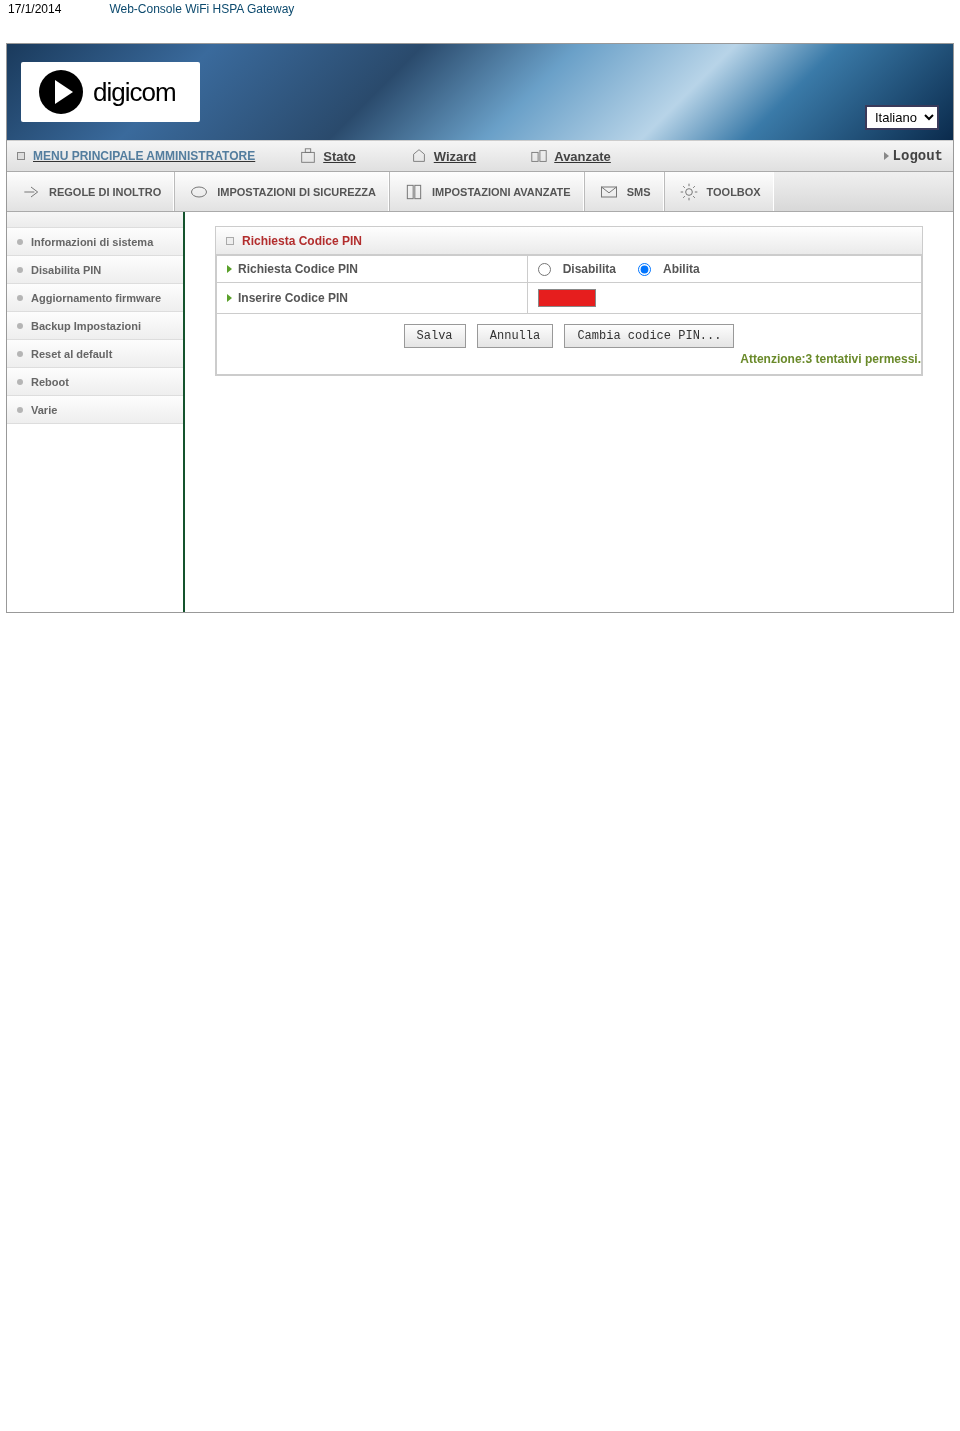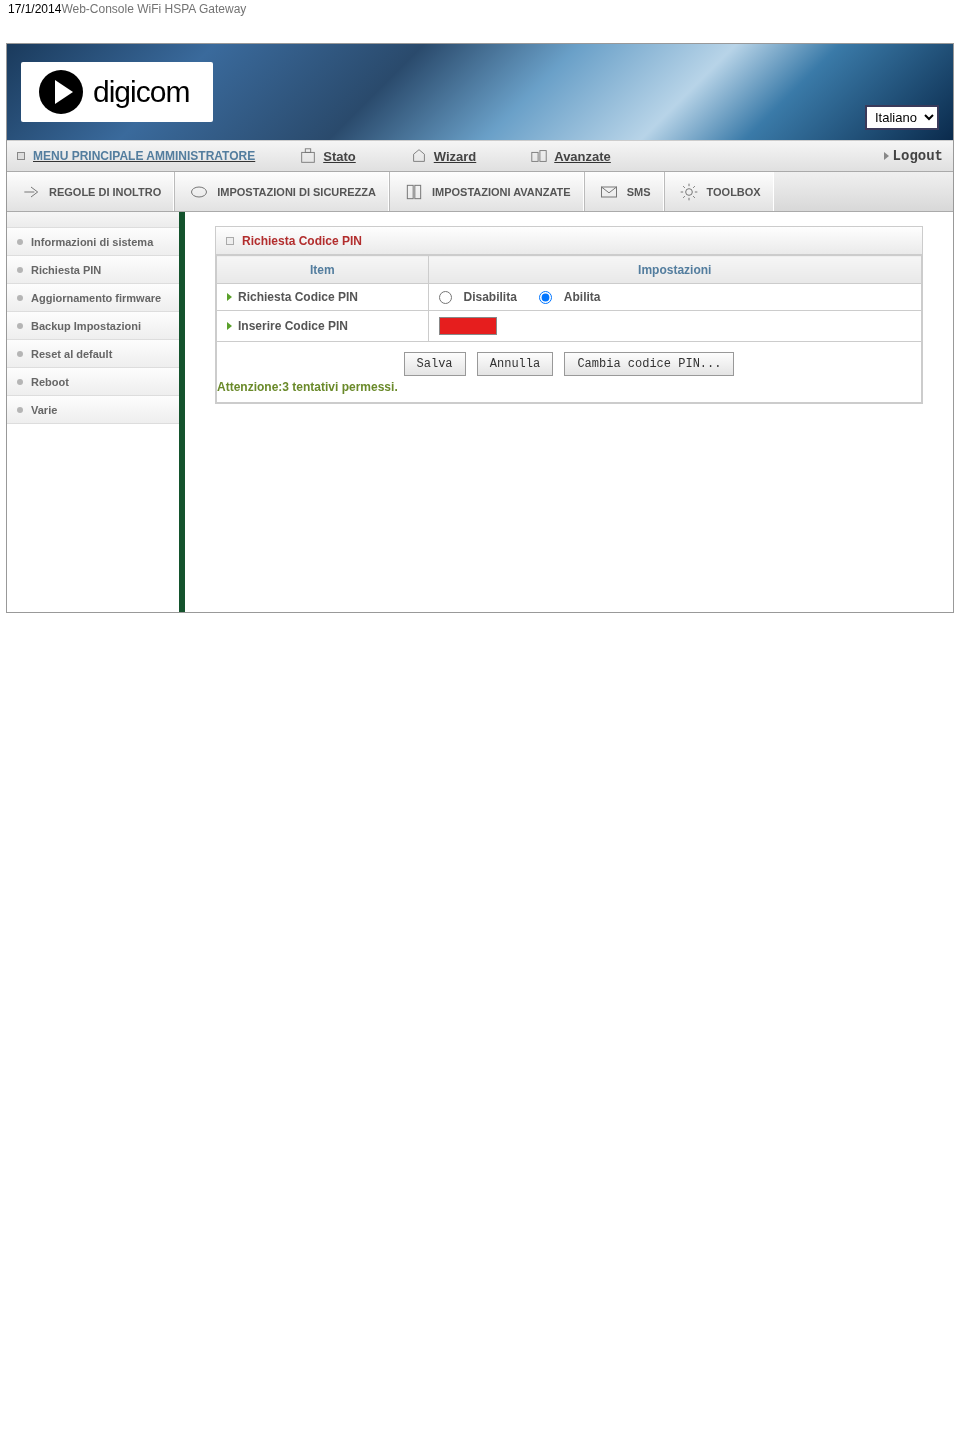--- a/index.html
+++ b/index.html
@@ -1,20 +1,20 @@
 <!DOCTYPE html>
 <html><head>
 <meta charset="utf-8">
 <style>
   * { box-sizing: border-box; margin: 0; padding: 0; }
   body { font-family: Arial, sans-serif; font-size: 12px; color: #333; background: #fff; }
   
   .top-header { display: flex; justify-content: flex-start; padding: 2px 8px; font-size: 12px; }
   .top-left { color: #000; }
-  .top-right { color: #737373; }
+  .top-right { color: #0c4a6e; margin-left: 48px; }
   
   .main-wrap { margin: 25px 6px 0 6px; border: 1px solid #999; }
   
   .banner {
     height: 96px;
     background: linear-gradient(135deg, #1a3a5c 0%, #3a6a9c 20%, #2a4a6c 40%, #6aa0c8 55%, #b8d4e8 70%, #3a7aa8 80%, #0a2a4c 100%);
     position: relative;
     display: flex;
     align-items: center;
     justify-content: space-between;
@@ -24,21 +24,21 @@
   .logo-circle {
     width: 44px; height: 44px; background: #000; border-radius: 50%;
     display: flex; align-items: center; justify-content: center; margin-right: 10px;
     position: relative;
   }
   .logo-circle::before {
     content: ''; position: absolute; width: 0; height: 0;
     border-top: 12px solid transparent; border-bottom: 12px solid transparent;
     border-left: 18px solid #fff; left: 16px;
   }
-  .logo-text { font-size: 30px; font-weight: normal; color: #000; letter-spacing: -1px; }
+  .logo-text { font-size: 26px; font-weight: normal; color: #000; letter-spacing: -1px; }
   .lang-select {
     background: #fff; border: 2px solid #3a3a5a; font-size: 13px; padding: 2px 4px;
     align-self: flex-start; margin-top: 61px;
   }
   
   .topnav {
     background: linear-gradient(#f5f5f5, #e0e0e0);
     border-top: 1px solid #ccc; border-bottom: 1px solid #aaa;
     display: flex; align-items: center; height: 32px;
     padding: 0 10px;
@@ -60,21 +60,21 @@
     border-left: 1px solid #bbb; border-right: 1px solid #fff;
     font-size: 11px; font-weight: bold; color: #555; cursor: pointer;
     background: linear-gradient(#fdfdfd, #e2e2e2);
   }
   .tab:first-child { border-left: none; }
   .tab-icn { width: 24px; height: 20px; margin-right: 6px; }
   .tab .svg-ico { fill: none; stroke: #777; stroke-width: 1.2; }
   
   .main-area { display: flex; min-height: 400px; background: #fff; }
   
-  .sidebar { width: 178px; border-right: 6px solid #14532d; background: #fff; }
+  .sidebar { width: 178px; border-right: 2px solid #14532d; background: #fff; }
   .side-spacer { height: 16px; border-bottom: 1px solid #ddd; background: linear-gradient(#f6f6f6,#ececec); }
   .side-item {
     display: flex; align-items: center; height: 28px; padding: 0 10px;
     border-bottom: 1px solid #ddd; color: #666; font-size: 11px; font-weight: bold;
     background: linear-gradient(#fdfdfd, #eeeeee); cursor: pointer;
   }
   .side-dot { width: 6px; height: 6px; background: #b5b5b5; border-radius: 50%; margin-right: 8px; }
   
   .content { flex: 1; padding: 14px 30px; }
   .panel { border: 1px solid #ccc; }
@@ -99,21 +99,21 @@
   input[type="radio"] { width: 13px; height: 13px; }
   
   .pin-input { background: #e61e1e; border: 1px solid #888; width: 58px; height: 18px; }
   
   .btn-row { text-align: center; padding: 10px 0 4px 0; border-top: none; font-family: Liberation Mono, monospace; }
   .btn {
     display: inline-block; background: linear-gradient(#fdfdfd,#e4e4e4);
     border: 1px solid #999; padding: 4px 12px; font-size: 12px; color: #333;
     margin: 0 2px; cursor: pointer; font-family: inherit;
   }
-  .warn { color: #6a8a2a; font-weight: bold; font-size: 12px; text-align: left; padding-bottom: 8px; }
+  .warn { color: #6a8a2a; font-weight: bold; font-size: 12px; text-align: right; padding-bottom: 8px; }
   
   .footer-cell { border: 1px solid #ccc; border-top: none; }
 </style>
 </head>
 <body>
 
 <div class="top-header">
   <span class="top-left">17/1/2014</span>
   <span class="top-right">Web-Console WiFi HSPA Gateway</span>
 </div>
@@ -208,21 +208,21 @@
 
   <div class="main-area">
     <div class="sidebar">
       <div class="side-spacer"></div>
       <div class="side-item">
           <span class="side-dot"></span>
           <span>Informazioni di sistema</span>
         </div>
       <div class="side-item">
           <span class="side-dot"></span>
-          <span>Richiesta PIN</span>
+          <span>Disabilita PIN</span>
         </div>
       <div class="side-item">
           <span class="side-dot"></span>
           <span>Aggiornamento firmware</span>
         </div>
       <div class="side-item">
           <span class="side-dot"></span>
           <span>Backup Impostazioni</span>
         </div>
       <div class="side-item">
@@ -240,24 +240,20 @@
     </div>
 
     <div class="content">
       <div class="panel">
         <div class="panel-head">
           <span class="panel-head-bullet"></span>
           <span class="panel-title">Richiesta Codice PIN</span>
         </div>
         <table class="ptable">
           <tbody>
-              <tr>
-            <th style="width:30%">Item</th>
-            <th>Impostazioni</th>
-          </tr>
           <tr>
             <td><span class="row-arrow"></span><span class="row-label">Richiesta Codice PIN</span></td>
             <td>
               <span class="radio-wrap">
                 <input type="radio" name="pinreq" style="">
                 <label>Disabilita</label>
                 <input type="radio" name="pinreq" checked="" style="">
                 <label>Abilita</label>
               </span>
             </td>

